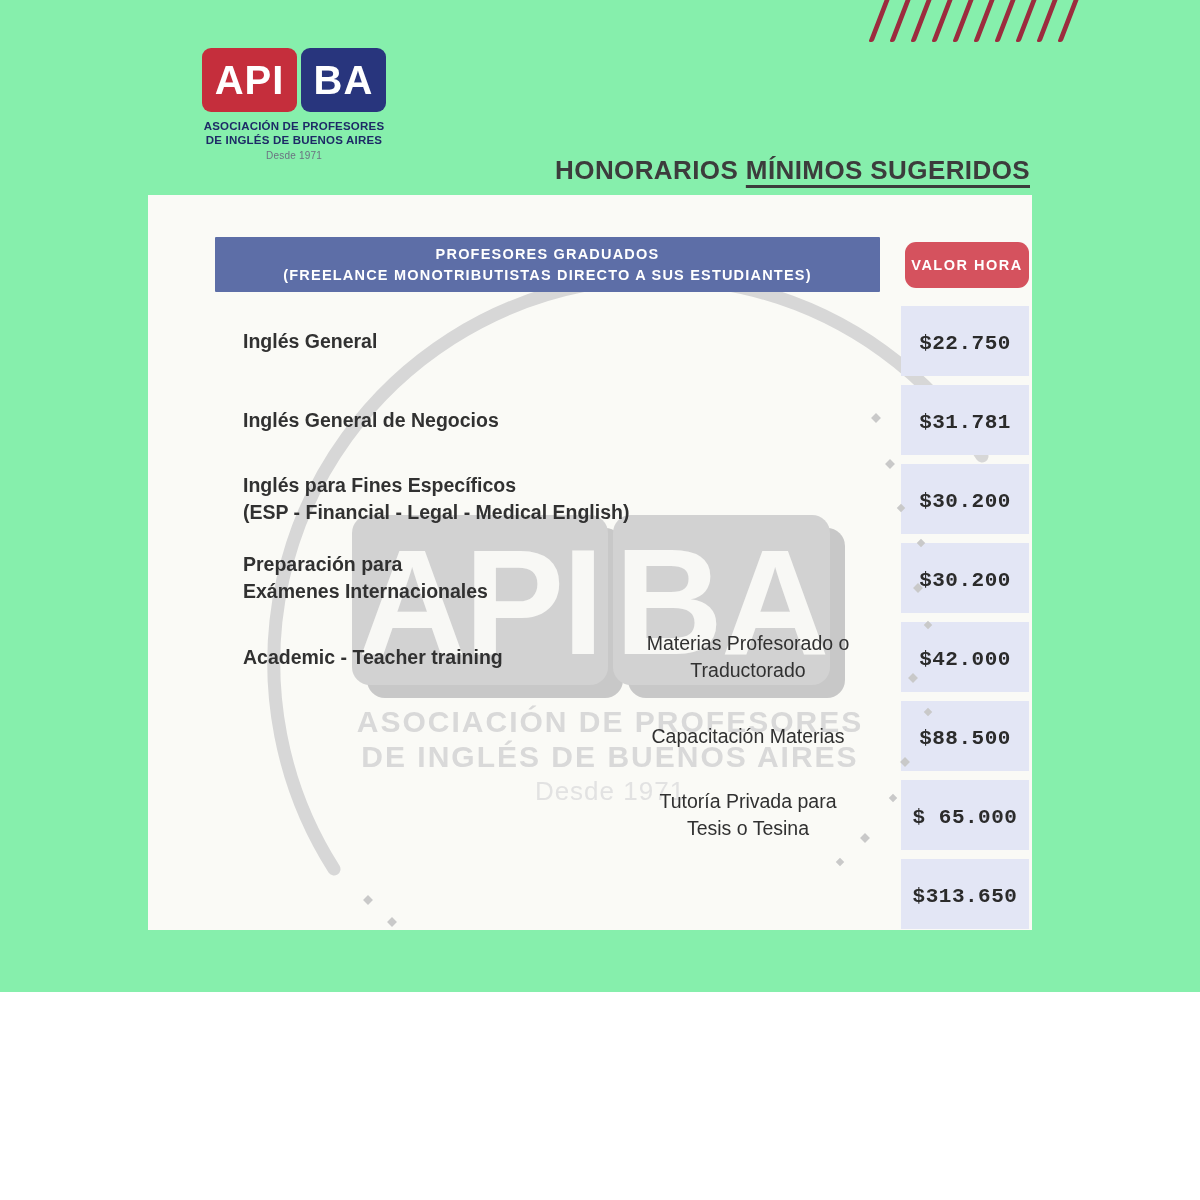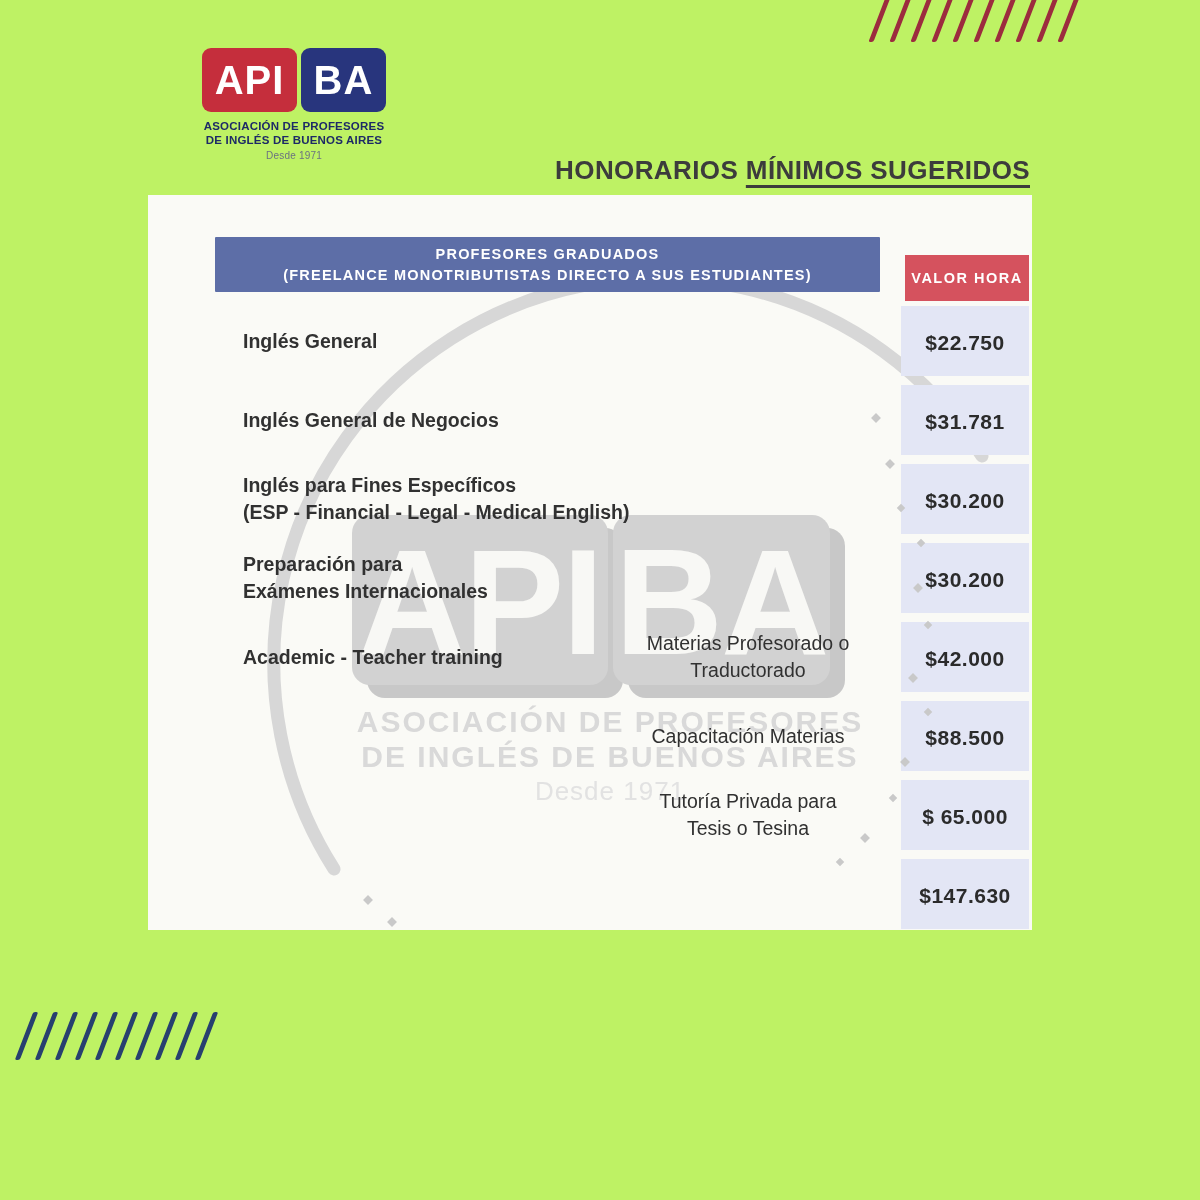--- a/index.html
+++ b/index.html
@@ -1,17 +1,17 @@
 <!DOCTYPE html>
 <html><head>
 <meta charset="utf-8">
 <style>
   html,body{margin:0;padding:0;}
   body{width:1200px;height:1200px;background:#ffffff;font-family:"Liberation Sans",sans-serif;}
-  .page{position:relative;width:1200px;height:1200px;overflow:hidden;background:#bef264;}
+  .page{position:relative;width:1200px;height:992px;overflow:hidden;background:#86efac;}
 
   
   .stripes{position:absolute;display:flex;}
   .stripes span{display:block;width:5px;border-radius:2px;transform:skewX(-21deg);}
   .stripes-top{left:878px;top:-8px;}
   .stripes-top span{height:50px;margin-right:16px;background:#9c2c3e;}
   .stripes-bottom{left:24px;top:1012px;}
   .stripes-bottom span{height:48px;margin-right:15px;background:#27406f;}
 
   
@@ -32,33 +32,33 @@
   .title-sub{margin-top:13px;font-size:26px;font-weight:bold;letter-spacing:1px;}
 
   
   .card{position:absolute;left:148px;top:195px;width:884px;height:735px;background:#fafaf6;}
   .card svg.watermark{position:absolute;left:0;top:0;z-index:1;}
   .card svg.dots{position:absolute;left:0;top:0;z-index:5;pointer-events:none;}
 
   .hdr-left{position:absolute;z-index:3;left:67px;top:42px;width:665px;height:55px;background:#5d6ea7;
     border-radius:1px;display:flex;flex-direction:column;align-items:center;justify-content:center;
     color:#ffffff;font-weight:bold;font-size:14.5px;line-height:21px;letter-spacing:1.2px;text-align:center;}
-  .hdr-right{position:absolute;z-index:3;left:757px;top:60px;width:124px;height:46px;background:#d5525e;
+  .hdr-right{position:absolute;z-index:3;left:757px;top:47px;width:124px;height:46px;background:#d5525e;
     display:flex;align-items:center;justify-content:center;color:#ffffff;font-weight:bold;
-    font-size:14.5px;letter-spacing:1.5px;}
+    font-size:14.5px;letter-spacing:1.5px;border-radius:11px;}
 
   .rows{position:absolute;z-index:2;left:0;top:111px;width:884px;}
   .row{position:relative;height:79px;}
   .lab-left{position:absolute;left:95px;top:35px;transform:translateY(-50%);width:620px;
     font-size:19.5px;font-weight:bold;color:#313131;line-height:27px;white-space:pre-line;}
   .lab-center{position:absolute;left:450px;top:35px;transform:translateY(-50%);width:300px;text-align:center;
     font-size:19.5px;font-weight:normal;color:#313131;line-height:27px;white-space:pre-line;}
   .val{position:absolute;left:753px;top:0;width:128px;height:70px;background:#e3e6f5;
     display:flex;align-items:center;justify-content:center;padding-top:4px;box-sizing:border-box;
-    font-size:21px;font-weight:bold;letter-spacing:.5px;color:#2b2b2b;}
+    font-size:21px;font-weight:bold;letter-spacing:.5px;color:#2b2b2b;font-family:Liberation Mono, monospace;}
 
   .footer-note{position:absolute;left:250px;top:988px;width:880px;text-align:center;
     font-size:17px;font-weight:bold;color:#2d2d2d;line-height:26px;}
 </style>
 </head>
 <body>
 
 <div class="page">
 
   <div class="stripes stripes-top">
@@ -144,21 +144,21 @@
       <div class="row">
         <div class="lab-center">Capacitación Materias</div>
         <div class="val">$88.500</div>
       </div>
       <div class="row">
         <div class="lab-center">Tutoría Privada para
 Tesis o Tesina</div>
         <div class="val">$ 65.000</div>
       </div>
       <div class="row">
-        <div class="val">$147.630</div>
+        <div class="val">$313.650</div>
       </div>
     </div>
 
     <svg class="dots" width="884" height="735" viewBox="0 0 884 735">
       <g fill="#c9c9c9">
         <rect x="-3.5" y="-3.5" width="7" height="7" transform="translate(728,223) rotate(45)"></rect>
         <rect x="-3.5" y="-3.5" width="7" height="7" transform="translate(742,269) rotate(45)"></rect>
         <rect x="-3" y="-3" width="6" height="6" transform="translate(753,313) rotate(45)"></rect>
         <rect x="-3" y="-3" width="6" height="6" transform="translate(773,348) rotate(45)"></rect>
         <rect x="-3.5" y="-3.5" width="7" height="7" transform="translate(770,393) rotate(45)"></rect>

